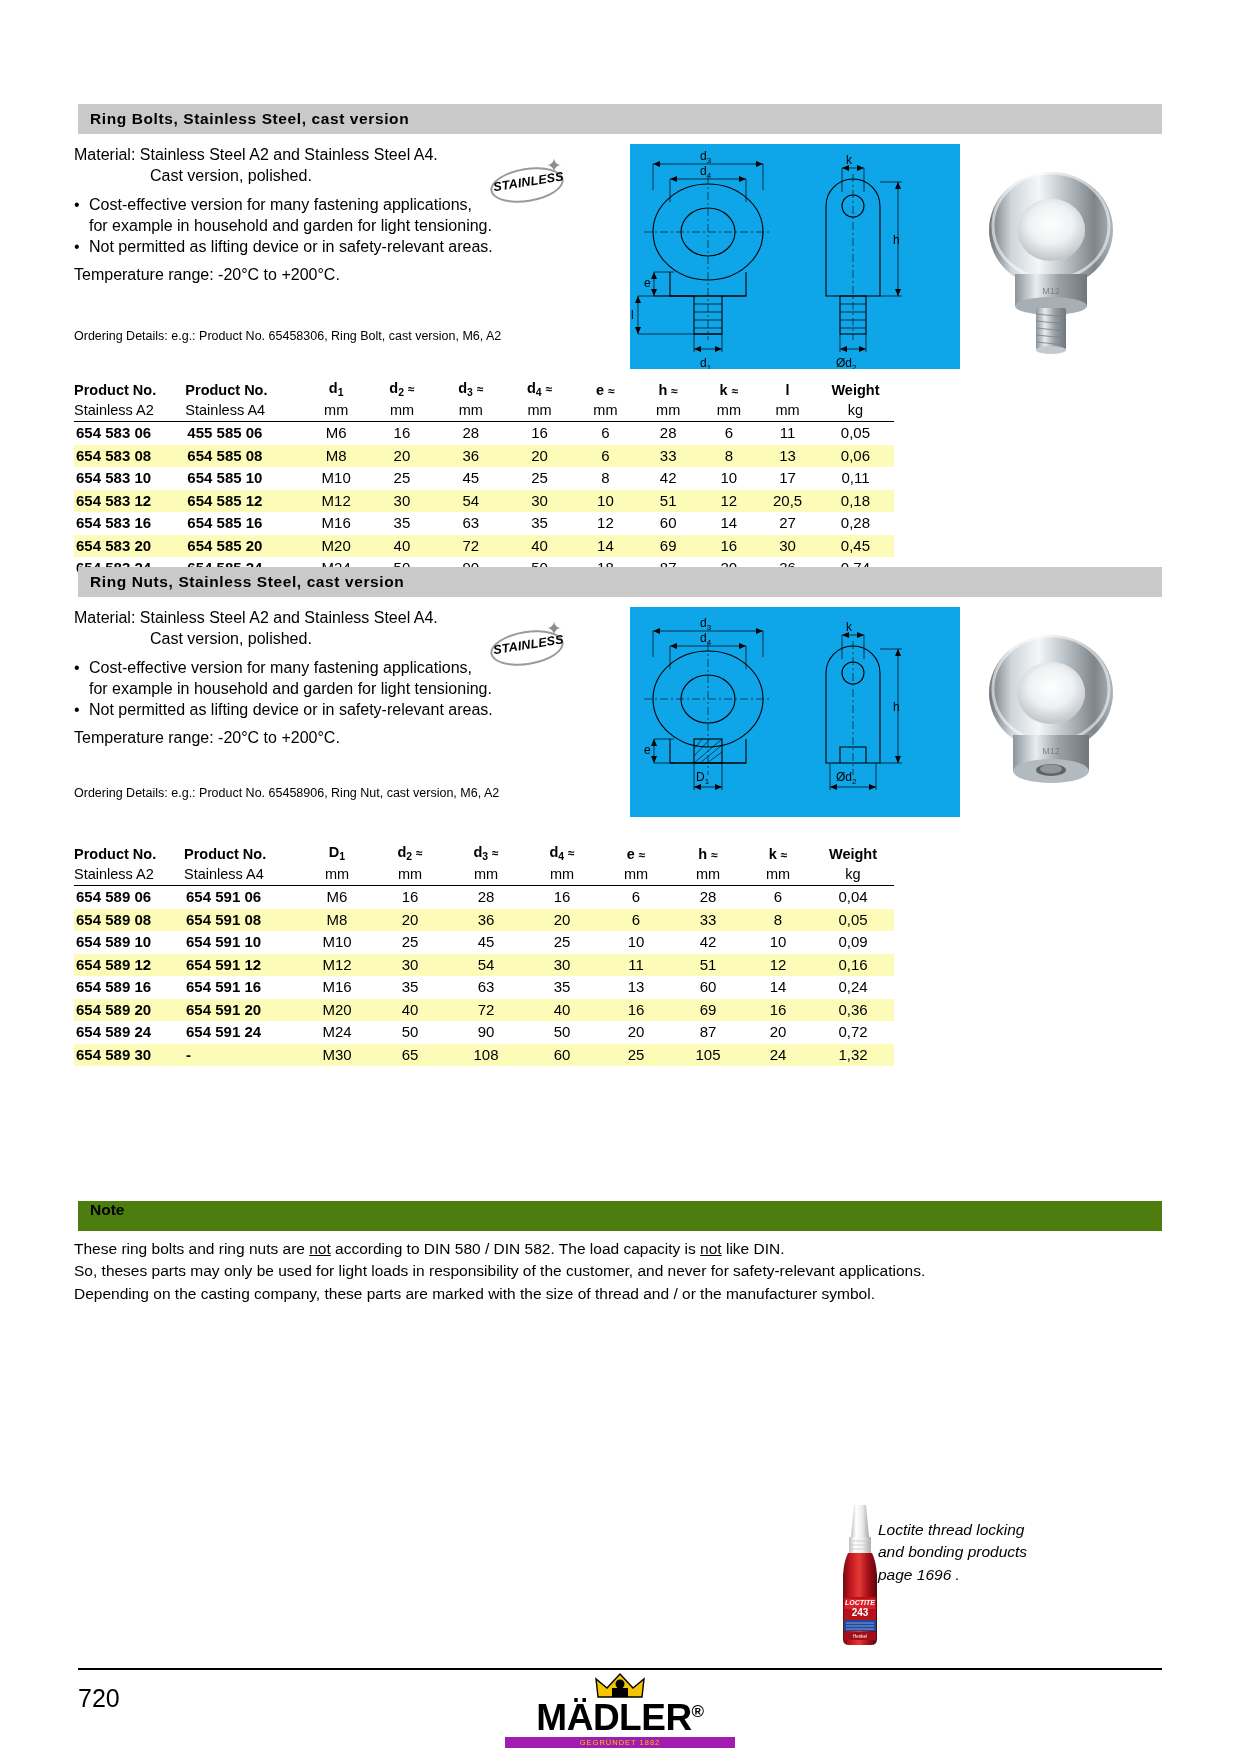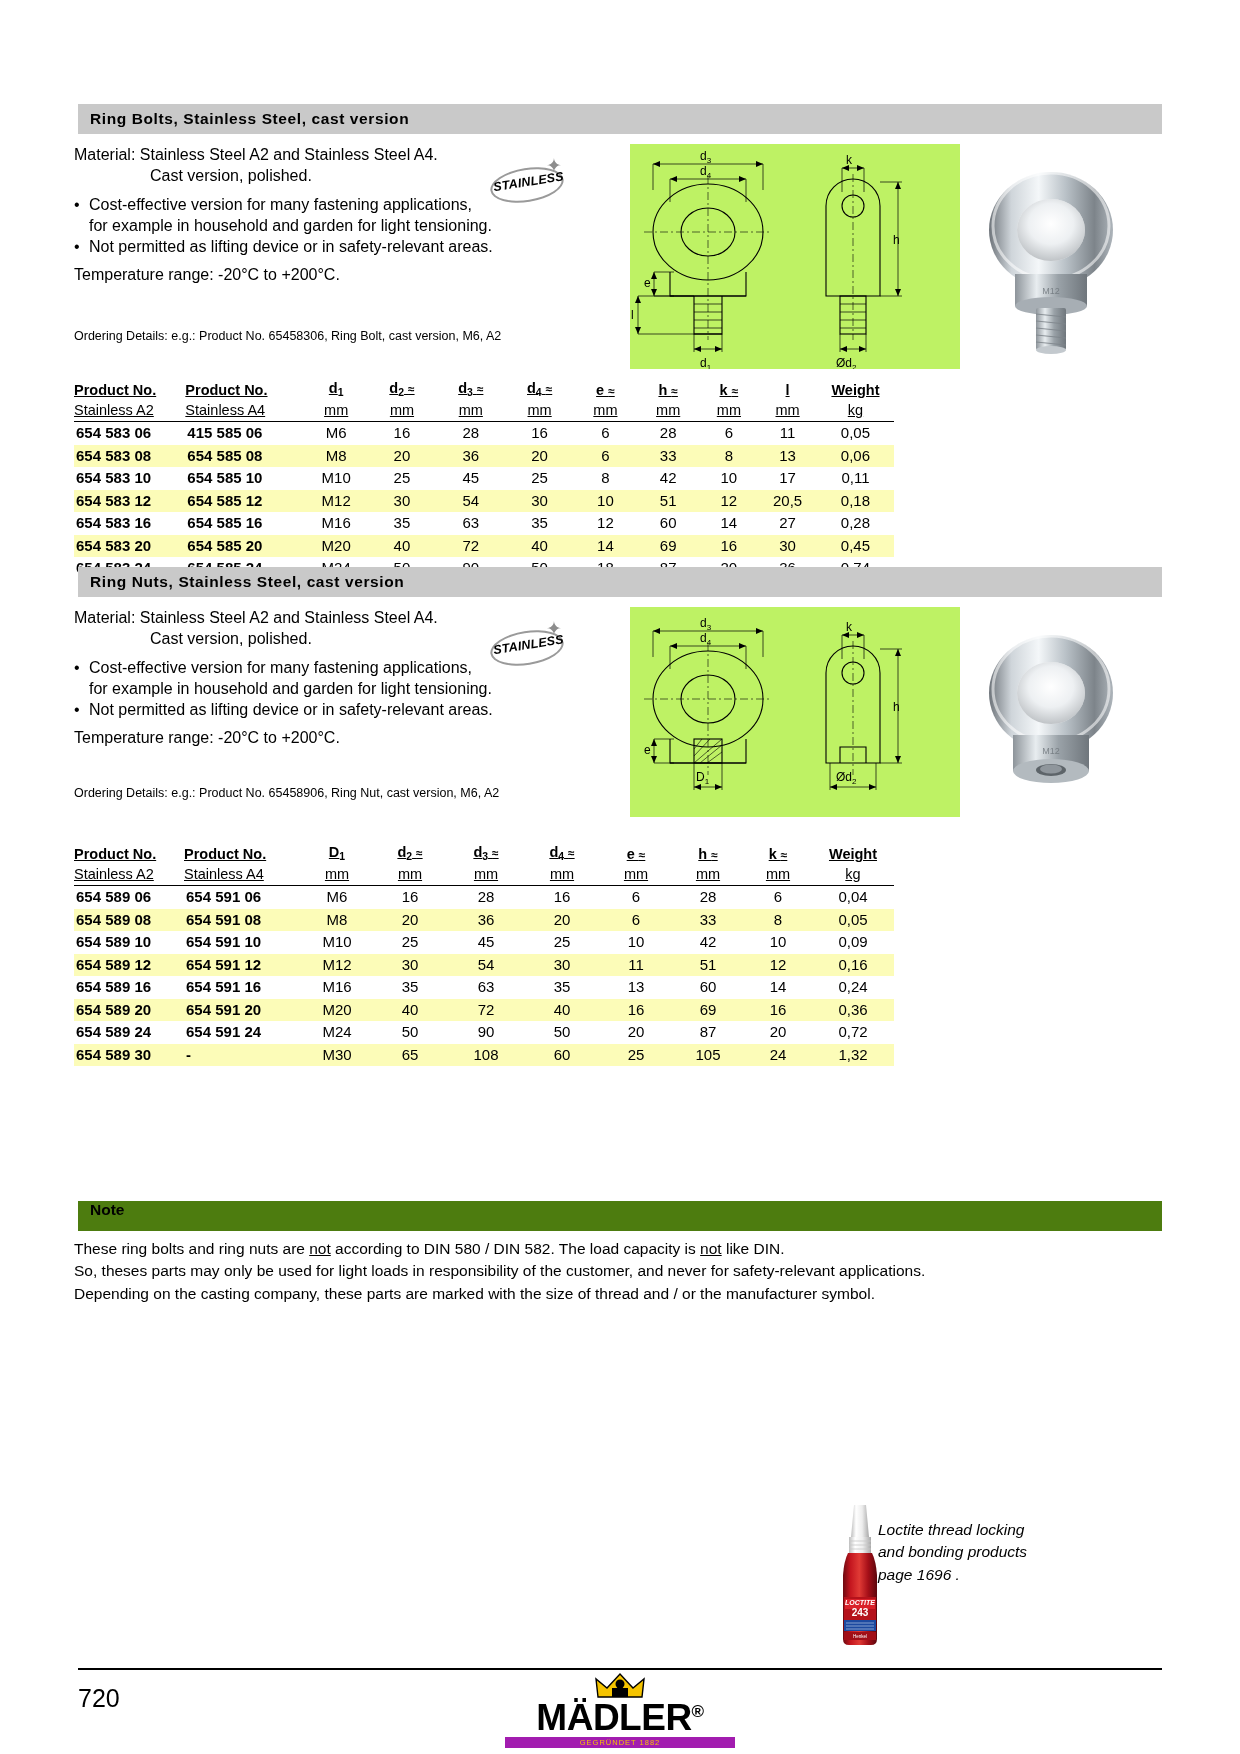--- a/index.html
+++ b/index.html
@@ -80,21 +80,21 @@
     position: absolute;
     right: 2px; top: 0px;
     font-size: 19px;
     color: #8d8d8d;
     line-height: 1;
   }
 
   
   .drawpanel {
     position: absolute;
-    background: #bef264;
+    background: #0ea5e9;
   }
   .photo-box {
     position: absolute;
     overflow: hidden;
   }
 
   
   .ordering {
     position: absolute;
     left: 74px;
@@ -112,21 +112,20 @@
     padding: 0;
     white-space: nowrap;
     font-weight: normal;
   }
   table.spec thead th {
     vertical-align: bottom;
     text-align: center;
     font-weight: bold;
     height: 20px;
     font-size: 14.5px;
-    text-decoration: underline;
   }
   table.spec thead tr.units th {
     font-weight: normal;
     font-size: 14.5px;
     padding-bottom: 3px;
     border-bottom: 1.6px solid #000;
   }
   table.spec thead th.lbl { text-align: left; padding-right: 14px; }
   table.spec tbody td { text-align: center; height: 22.5px; line-height: 22.5px; font-size: 15px; }
   table.spec tbody td.pn { text-align: left; font-weight: bold; padding-left: 2px; }
@@ -424,21 +423,21 @@
           <th>mm</th>
           <th>mm</th>
           <th>mm</th>
           <th>mm</th>
           <th>kg</th>
         </tr>
     </thead>
     <tbody>
         <tr>
           <td class="pn">654 583 06</td>
-          <td class="pn">415 585 06</td>
+          <td class="pn">455 585 06</td>
           <td>M6</td>
           <td>16</td>
           <td>28</td>
           <td>16</td>
           <td>6</td>
           <td>28</td>
           <td>6</td>
           <td>11</td>
           <td>0,05</td>
         </tr>

